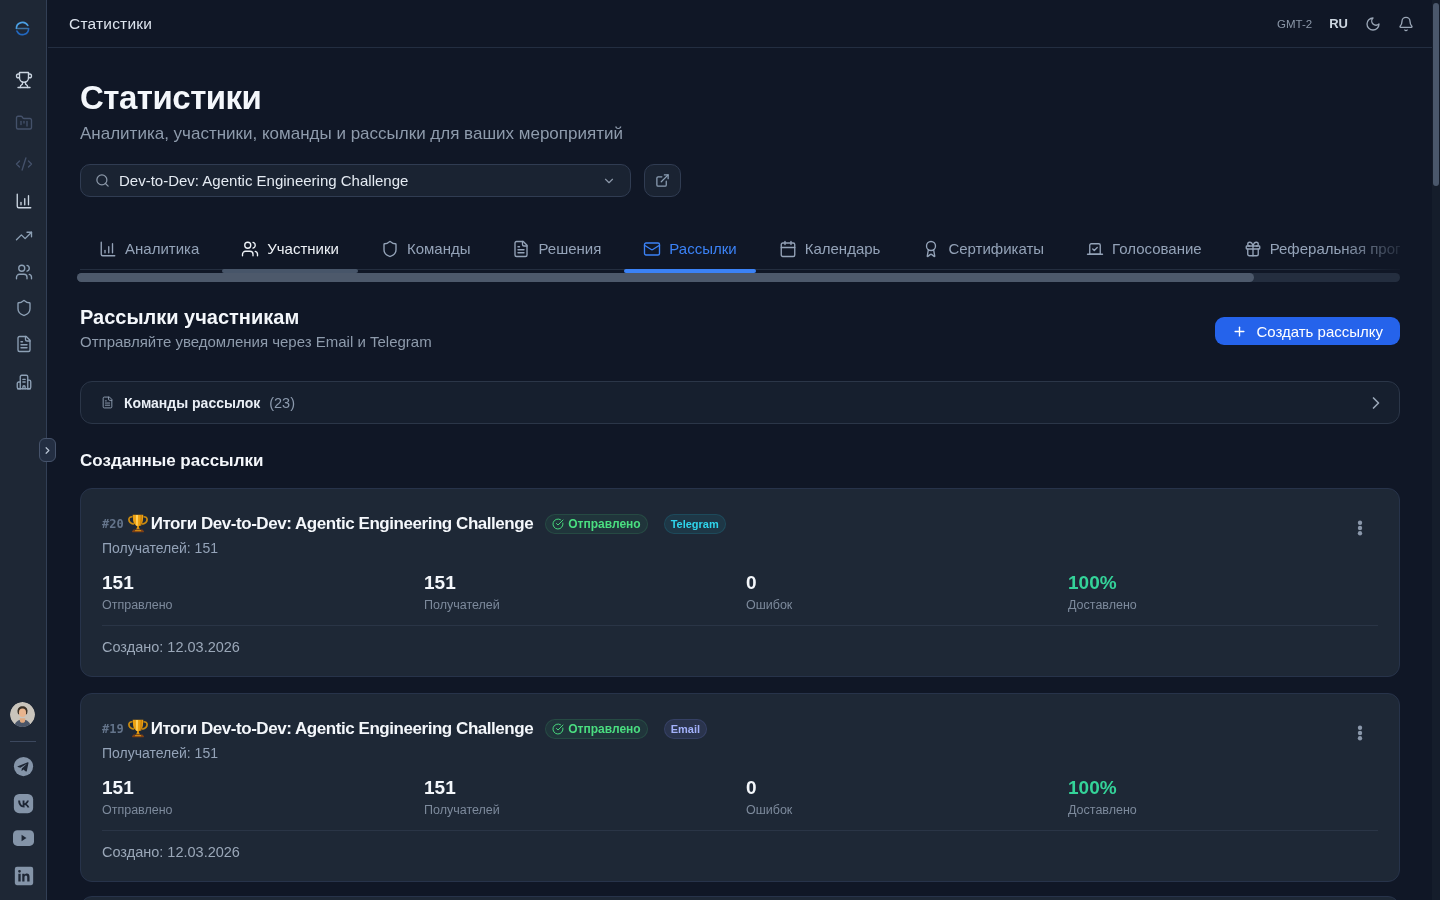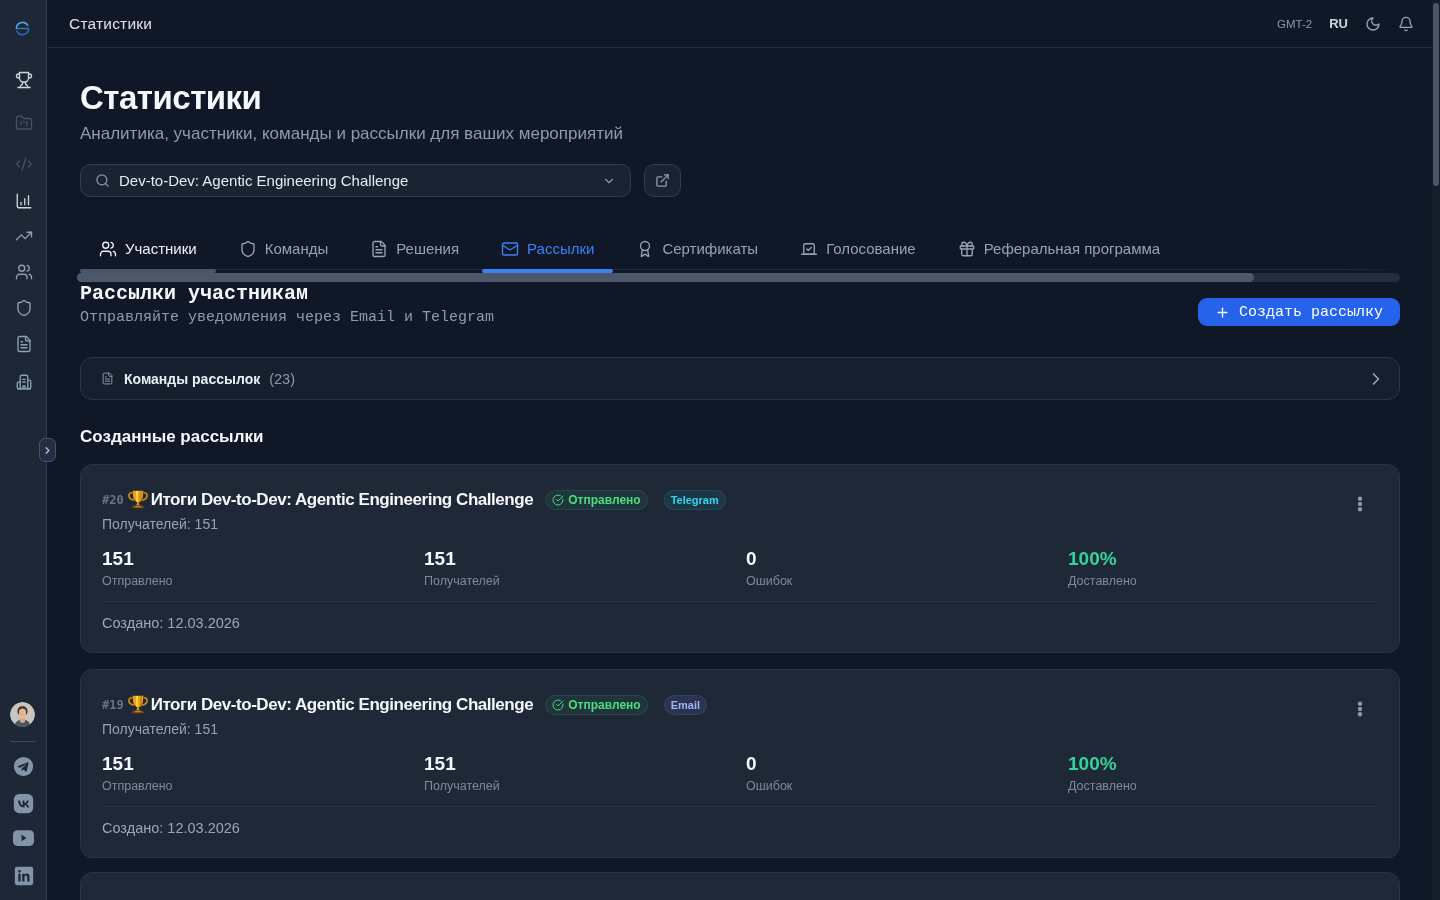--- a/index.html
+++ b/index.html
@@ -83,21 +83,21 @@
   .tab-underline { position:absolute; left:0; right:0; bottom:-4px; height:4px; border-radius:2px; background:transparent; }
   .tab.hovered { color:#eef2f7; }
   .tab.hovered .tab-underline { background:#475569; }
   .tab.active { color:#3b82f6; }
   .tab.active .tab-underline { background:#3b82f6; }
 
   .hscroll { margin-top:3px; position:relative; margin-left:-3px; width:1323px; height:9px; border-radius:5px; background:#242e3f; }
   .hscroll-thumb { position:absolute; left:0; top:0; height:9px; width:1177px; border-radius:5px; background:#4d596b; }
 
   
-  .section-head { display:flex; align-items:flex-end;font-family:Liberation Mono, monospace; }
+  .section-head { margin-top:24px; display:flex; align-items:center; }
   .section-title { font-size:20px; font-weight:700; color:#f4f7fb; }
   .section-subtitle { margin-top:4px; font-size:15px; color:#8e9bac; }
   .create-btn {
     margin-left:auto; margin-top:6px; height:28px; padding:0 17px; background:#2563eb; color:#fff;
     border:none; border-radius:9px; font-size:15px; font-weight:500; font-family:inherit;
     display:flex; align-items:center; gap:9px; cursor:pointer;
   }
   .create-btn svg { width:15px; height:15px; }
 
   
@@ -309,20 +309,30 @@
     <button class="external-btn">
       <svg viewBox="0 0 24 24" fill="none" stroke="currentColor" stroke-width="2" stroke-linecap="round" stroke-linejoin="round">
         <path d="M15 3h6v6"></path>
           <path d="M10 14 21 3"></path>
           <path d="M18 13v6a2 2 0 0 1-2 2H5a2 2 0 0 1-2-2V8a2 2 0 0 1 2-2h6"></path>
       </svg>
     </button>
   </div>
 
   <div class="tabs">
+    <div class="tab">
+      <svg viewBox="0 0 24 24" fill="none" stroke="currentColor" stroke-width="1.8" stroke-linecap="round" stroke-linejoin="round">
+        <path d="M3 3v16a2 2 0 0 0 2 2h16"></path>
+          <path d="M13 17V9"></path>
+          <path d="M18 17V5"></path>
+          <path d="M8 17v-3"></path>
+      </svg>
+      <span>Аналитика</span>
+      <i class="tab-underline"></i>
+    </div>
     <div class="tab hovered">
       <svg viewBox="0 0 24 24" fill="none" stroke="currentColor" stroke-width="1.8" stroke-linecap="round" stroke-linejoin="round">
         <path d="M16 21v-2a4 4 0 0 0-4-4H6a4 4 0 0 0-4 4v2"></path>
           <circle cx="9" cy="7" r="4"></circle>
           <path d="M22 21v-2a4 4 0 0 0-3-3.87"></path>
           <path d="M16 3.13a4 4 0 0 1 0 7.75"></path>
       </svg>
       <span>Участники</span>
       <i class="tab-underline"></i>
     </div>
@@ -343,20 +353,30 @@
       </svg>
       <span>Решения</span>
       <i class="tab-underline"></i>
     </div>
     <div class="tab active">
       <svg viewBox="0 0 24 24" fill="none" stroke="currentColor" stroke-width="1.8" stroke-linecap="round" stroke-linejoin="round">
         <rect width="20" height="16" x="2" y="4" rx="2"></rect>
           <path d="m22 7-8.97 5.7a1.94 1.94 0 0 1-2.06 0L2 7"></path>
       </svg>
       <span>Рассылки</span>
+      <i class="tab-underline"></i>
+    </div>
+    <div class="tab">
+      <svg viewBox="0 0 24 24" fill="none" stroke="currentColor" stroke-width="1.8" stroke-linecap="round" stroke-linejoin="round">
+        <path d="M8 2v4"></path>
+          <path d="M16 2v4"></path>
+          <rect width="18" height="18" x="3" y="4" rx="2"></rect>
+          <path d="M3 10h18"></path>
+      </svg>
+      <span>Календарь</span>
       <i class="tab-underline"></i>
     </div>
     <div class="tab">
       <svg viewBox="0 0 24 24" fill="none" stroke="currentColor" stroke-width="1.8" stroke-linecap="round" stroke-linejoin="round">
         <path d="m15.477 12.89 1.515 8.526a.5.5 0 0 1-.81.47l-3.58-2.687a1 1 0 0 0-1.197 0l-3.586 2.686a.5.5 0 0 1-.81-.469l1.514-8.526"></path>
           <circle cx="12" cy="8" r="6"></circle>
       </svg>
       <span>Сертификаты</span>
       <i class="tab-underline"></i>
     </div>

